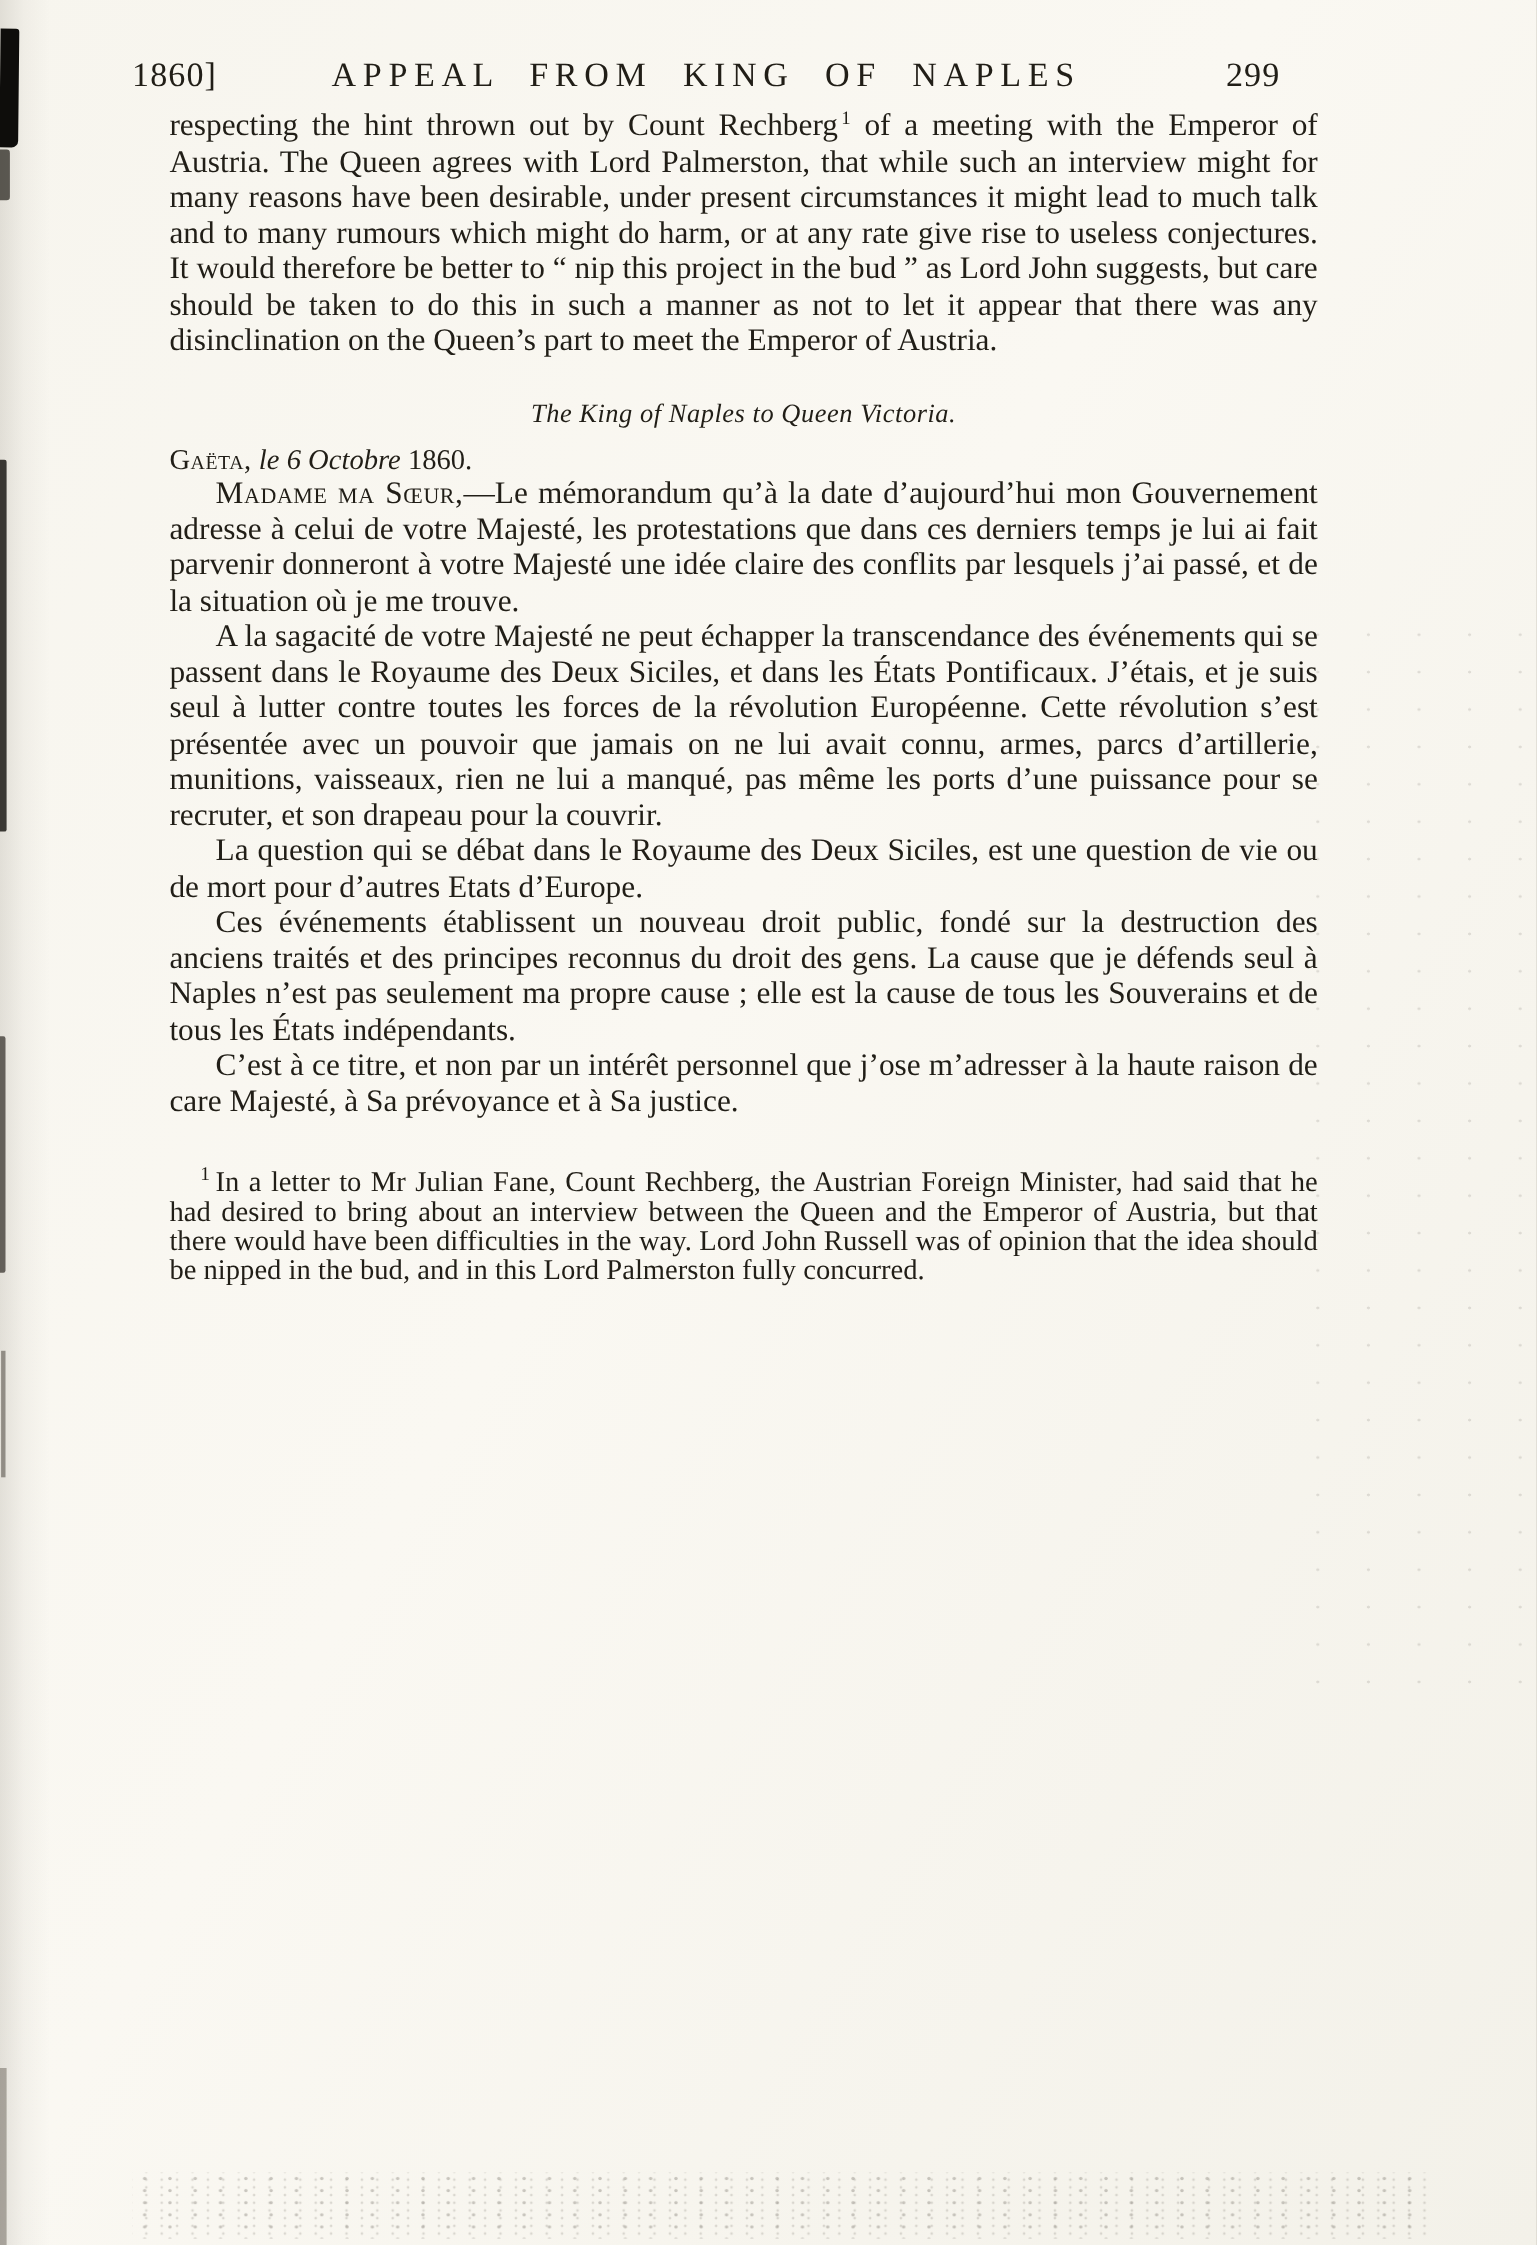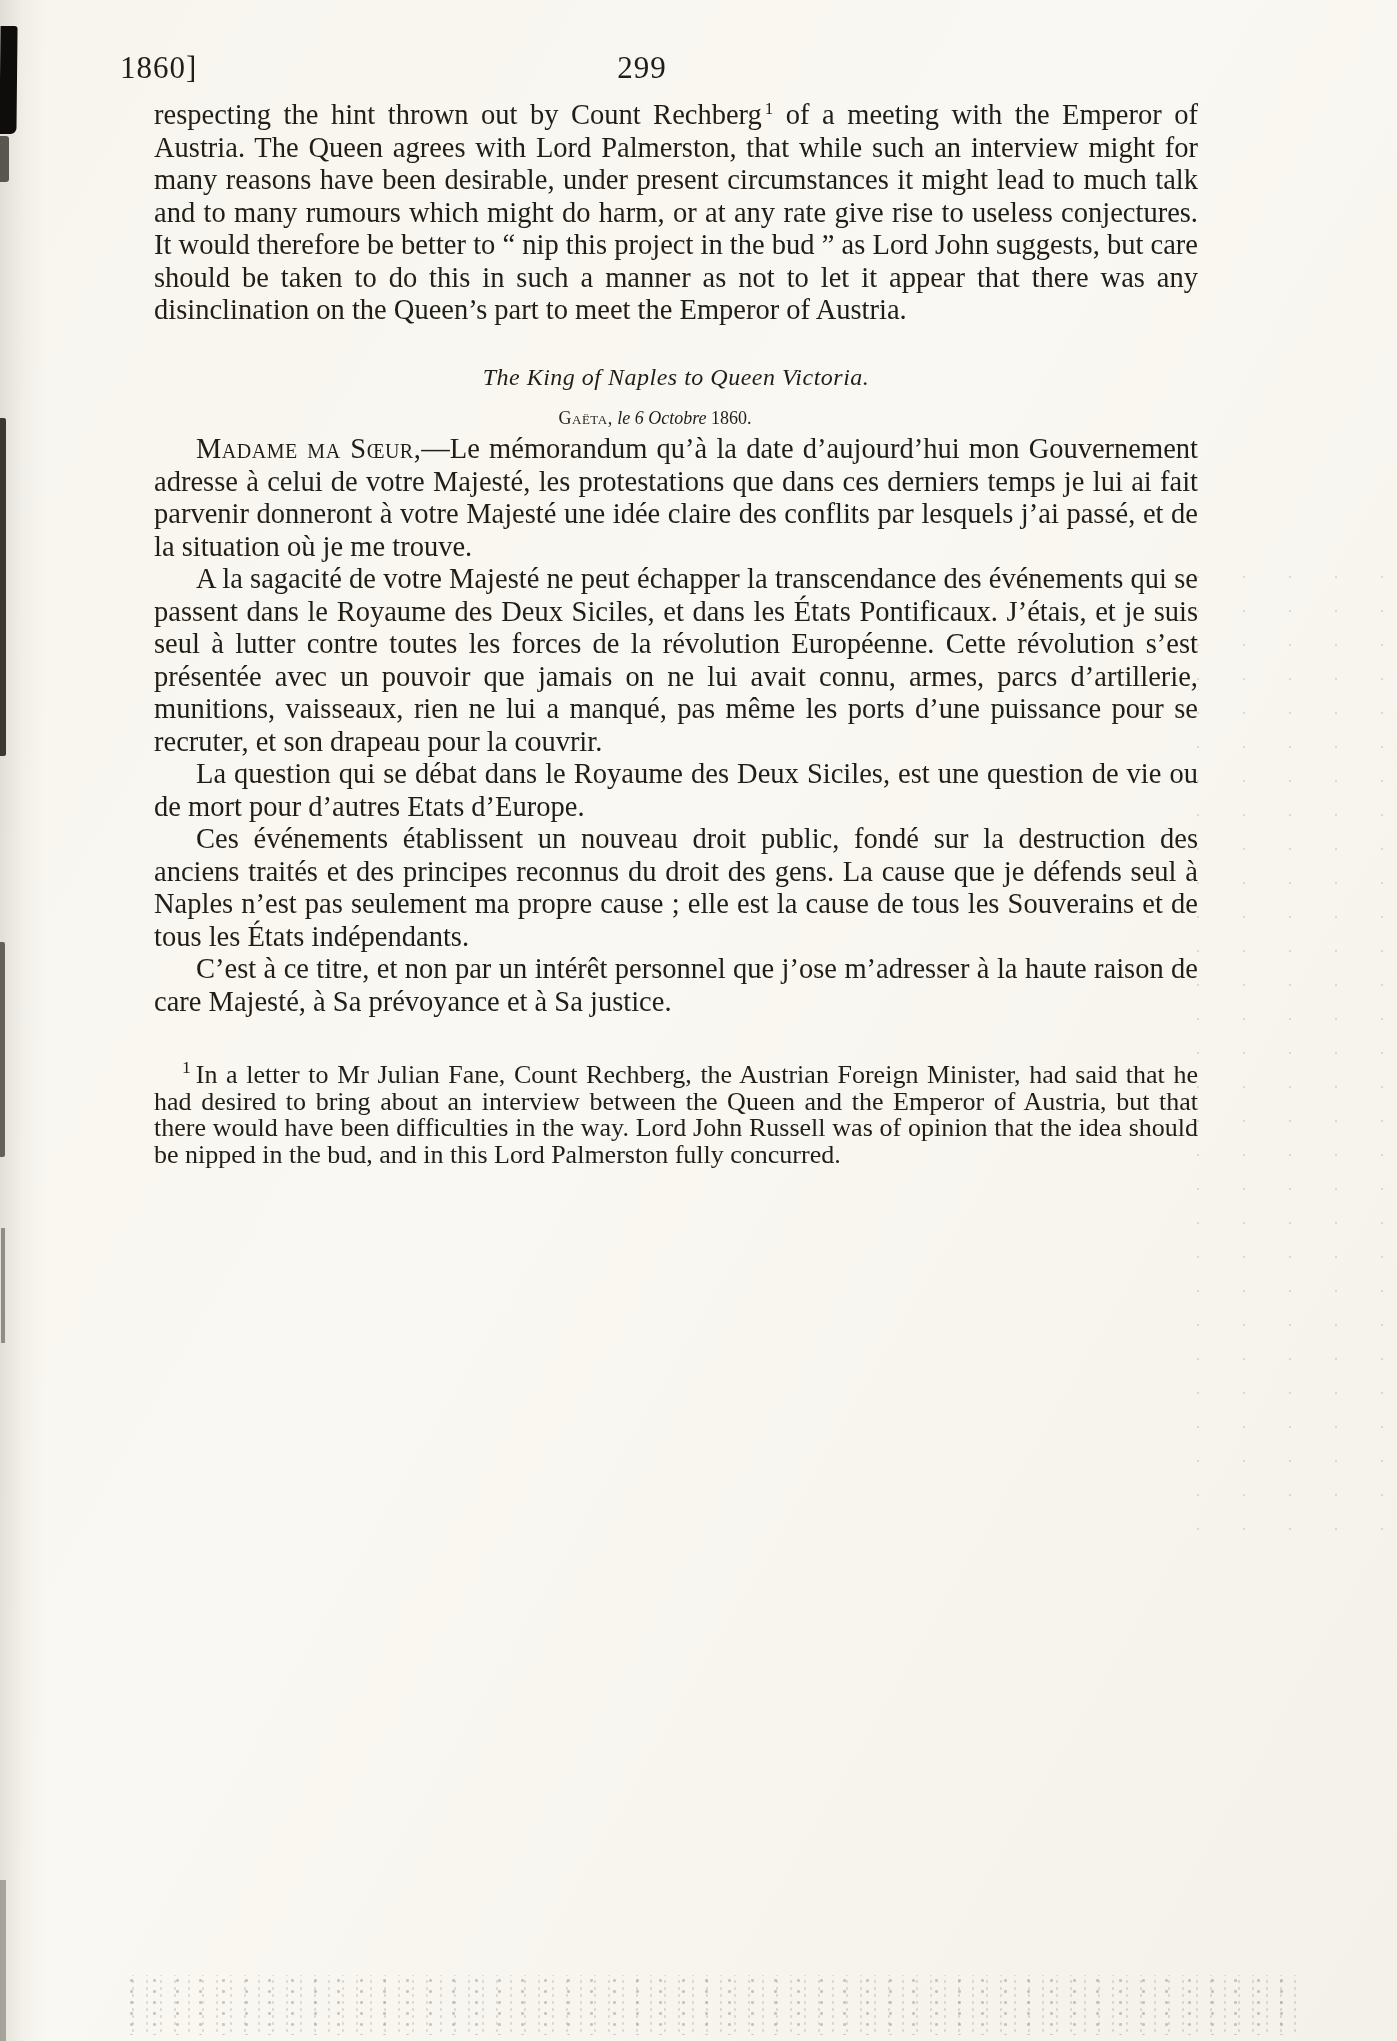--- a/index.html
+++ b/index.html
@@ -55,22 +55,22 @@
     margin-left:34px;
   }
   .text-block p{margin:0;}
   .par-indent{text-indent:42px;}
   .letter-heading{
     margin:34px 0 10px;
     font-size:24px;font-weight:400;font-style:italic;
     text-align:center;letter-spacing:.5px;text-indent:0;
   }
   .dateline{
-    text-align:center;padding-right:42px;
-    font-size:18px;line-height:30px;margin-bottom:5px;
+    text-align:left;padding-right:42px;
+    font-size:26px;line-height:30px;margin-bottom:5px;
   }
   .sc{font-variant:small-caps;letter-spacing:.5px;}
   .it{font-style:italic;}
   .fn-ref{font-size:.6em;vertical-align:super;line-height:0;margin-left:3px;}
 
   
   .footnote{
     margin-top:44px;
     font-size:26px;line-height:26.5px;
     text-align:justify;text-indent:28px;
@@ -86,20 +86,21 @@
   <div class="art art-binding-top2"></div>
   <div class="art art-left-1"></div>
   <div class="art art-left-2"></div>
   <div class="art art-left-3"></div>
   <div class="art art-left-4"></div>
   <div class="art art-speckle-bottom"></div>
   <div class="art art-speckle-right"></div>
 
   <header class="running-head">
     <span class="rh-year">1860]</span>
+    <span class="rh-title">APPEAL FROM KING OF NAPLES</span>
     <span class="rh-page">299</span>
   </header>
 
   <main class="text-block">
 
     <p>
       <span>respecting the hint thrown out by Count Rechberg</span><sup class="fn-ref">1</sup><span> of a meeting with the Emperor of Austria.  The Queen agrees with Lord Palmerston, that while such an interview might for many reasons have been desirable, under present circumstances it might lead to much talk and to many rumours which might do harm, or at any rate give rise to useless conjectures.  It would therefore be better to “ nip this project in the bud ” as Lord John suggests, but care should be taken to do this in such a manner as not to let it appear that there was any disinclination on the Queen’s part to meet the Emperor of Austria.</span>
     </p>
 
     <h2 class="letter-heading">The King of Naples to Queen Victoria.</h2>

